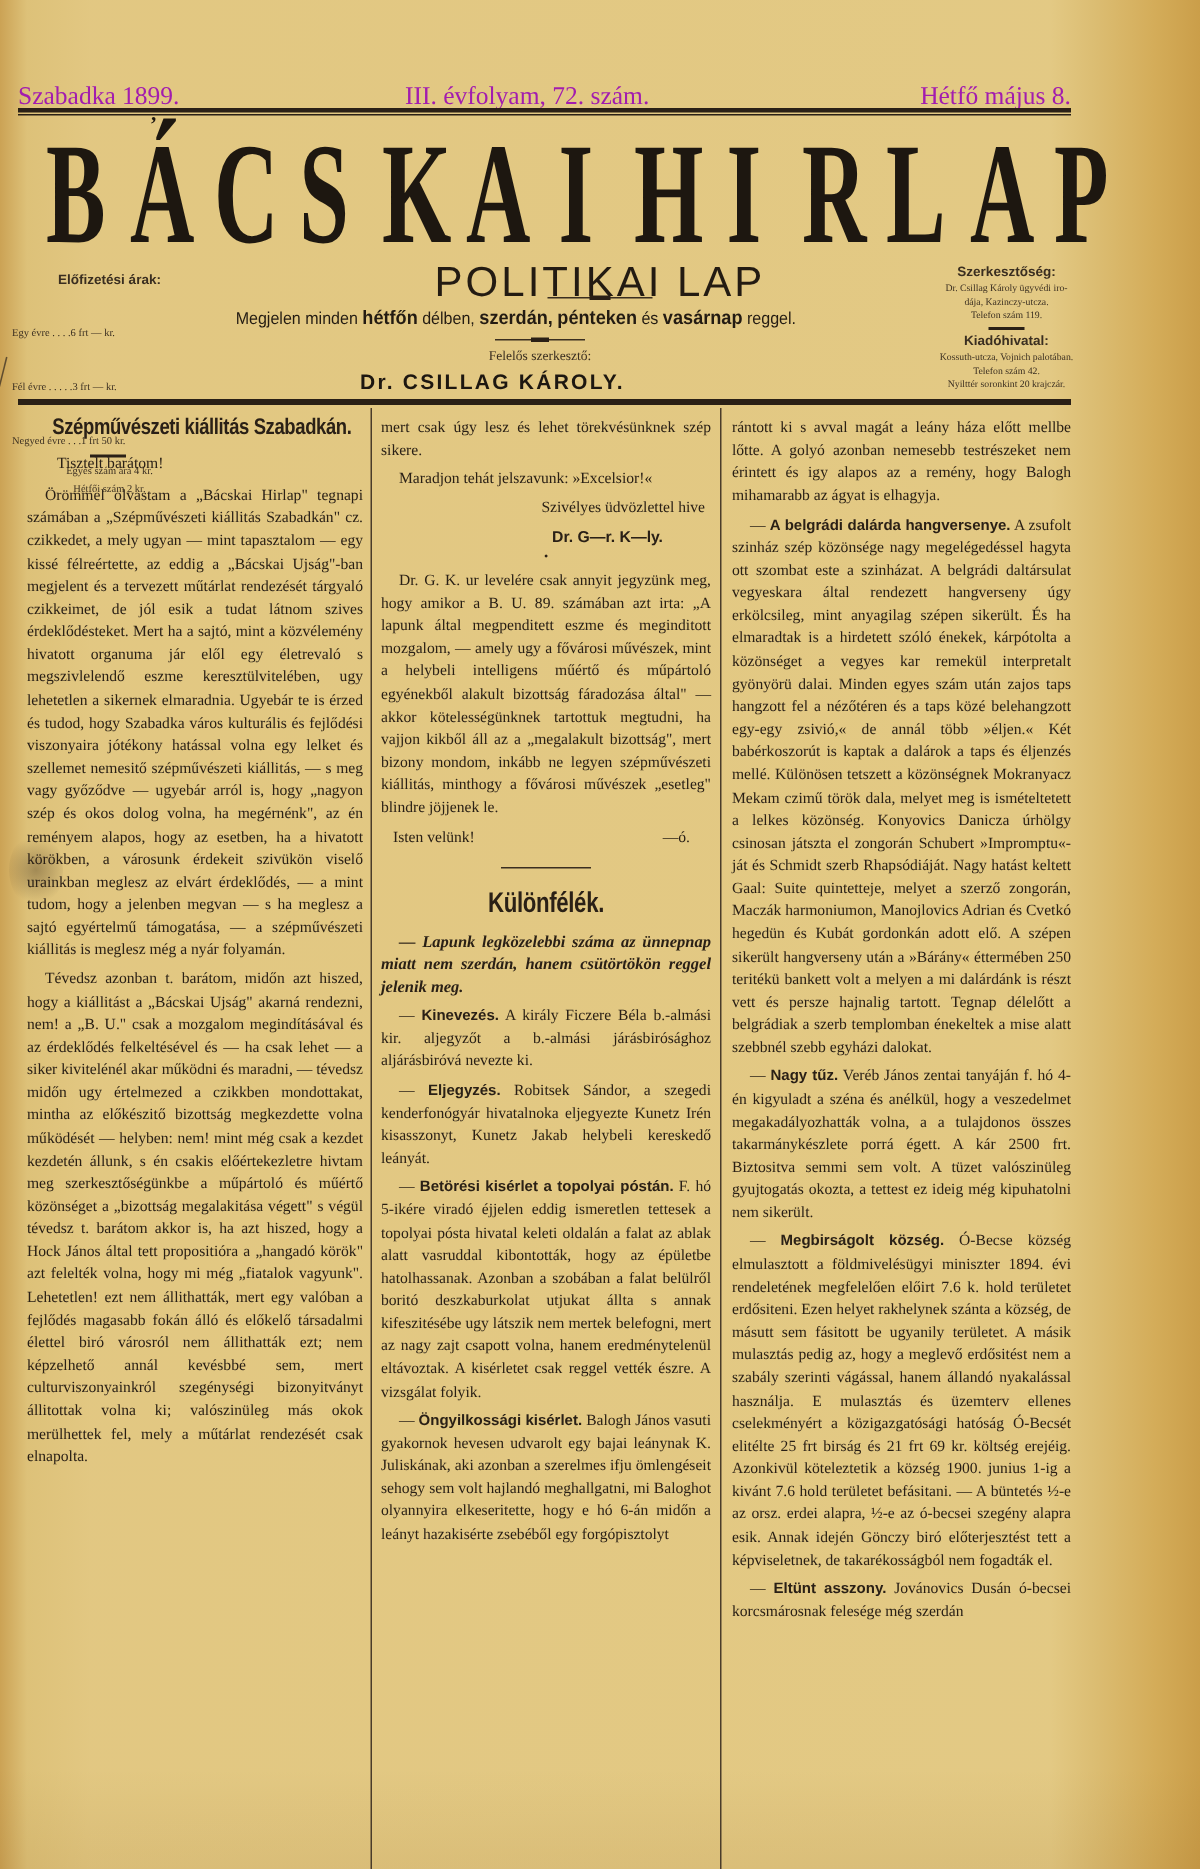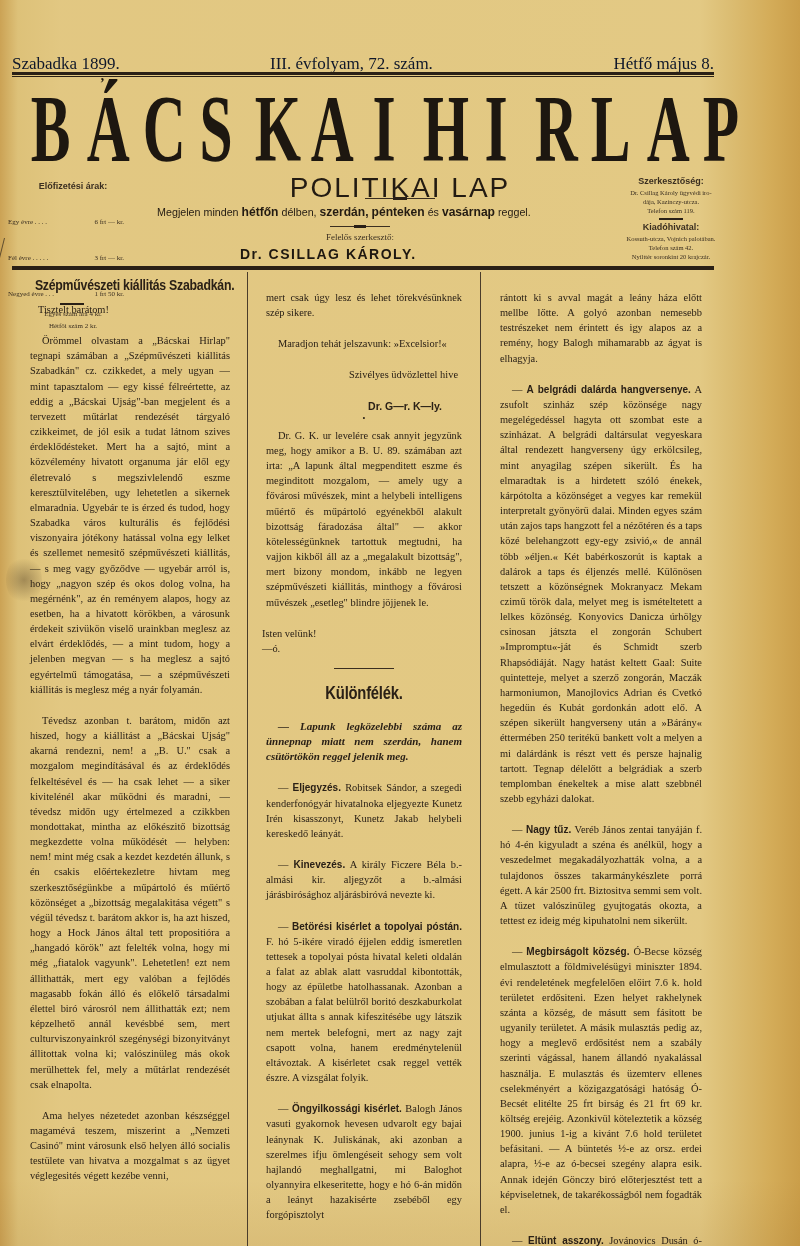--- a/index.html
+++ b/index.html
@@ -13,21 +13,21 @@
     color: #2a2016;
     font-family: "Liberation Serif", serif;
     position: relative;
   }
   .page { position: absolute; left: 0; top: 0; width: 800px; height: 1246px; }
 
   
   .dateline {
     position: absolute; left: 12px; top: 52px; width: 702px; height: 22px;
     display: flex; justify-content: space-between; align-items: flex-end;
-    font-family: "Liberation Serif", serif; font-size: 17px; color: #0f172a;
+    font-family: "Liberation Serif", serif; font-size: 17px; color: #a21caf;
   }
   .dateline .mid { position: absolute; left: 258px; bottom: 0; }
   .rule-thick { position: absolute; left: 12px; width: 702px; background: #2a2016; }
   .rule-top1 { top: 72px; height: 3px; }
   .rule-top2 { top: 76px; height: 1px; }
 
   
   .masthead {
     position: absolute; left: 20px; top: 88px; width: 680px; height: 82px;
     display: flex; justify-content: space-between; align-items: flex-end;
@@ -66,21 +66,21 @@
     font-family: "Liberation Sans", sans-serif; font-weight: 700; font-size: 14px; letter-spacing: 1.5px; color: #1d1710;
   }
 
   .box-left {
     position: absolute; left: 8px; top: 181px; width: 120px;
     font-size: 7px; color: #3a2e20; line-height: 10px;
   }
   .box-left .head {
     font-family: "Liberation Sans", sans-serif; font-weight: 700; font-size: 9px; text-align: center; margin-bottom: 3px; padding-left: 10px;
   }
-  .box-left .row { display: flex; justify-content: space-between; padding-right: 4px; margin-top: 26px; }
+  .box-left .row { display: flex; justify-content: flex-start; padding-right: 4px; margin-top: 26px; }
   .box-left .foot { text-align: center; margin-top: 2px; padding-left: 10px; }
   .box-left .mini-rule { width: 24px; height: 2px; background: #2a2016; margin: 4px auto 4px 52px; }
 
   .box-right {
     position: absolute; left: 608px; top: 176px; width: 126px; text-align: center;
     font-size: 6.5px; color: #3a2e20; line-height: 9px;
   }
   .box-right .head {
     font-family: "Liberation Sans", sans-serif; font-weight: 700; font-size: 9px; margin: 1px 0 2px;
   }
@@ -94,32 +94,32 @@
     font-family: "Liberation Serif", serif; font-size: 10.4px; line-height: 15.15px;
     color: #2a2016; text-align: justify; hyphens: manual;
   }
   .col1 { left: 14px; width: 232px; }
   .col2 { left: 250px; width: 228px; }
   .col3 { left: 484px; width: 234px; }
   .vrule { position: absolute; top: 272px; width: 1px; background: #4a3c2a; }
   .vr1 { left: 247px; height: 982px; }
   .vr2 { left: 480px; height: 982px; }
 
-  .col p { text-indent: 12px; margin: 16px; }
+  .col p { text-indent: 12px; margin: 4px; }
   .col p.gap { margin-top: 4px; }
   .col .article-title {
     font-family: "Liberation Sans", sans-serif; font-weight: 700; font-size: 15px;
     text-align: center; letter-spacing: -0.3px; transform: scaleX(0.82); margin: 2px 0 6px; line-height: 18px;
     white-space: nowrap;
   }
   .col .salute { text-indent: 24px; margin: 8px 0 6px; }
   .col .sign-line { text-align: right; text-indent: 0; padding-right: 4px; }
   .col .sign-name { text-align: right; font-family: "Liberation Sans", sans-serif; font-weight: 700; font-size: 10.5px; padding-right: 36px; }
   .col .dot { text-align: center; font-size: 8px; line-height: 10px; }
-  .col .end-line { display: flex; justify-content: space-between; padding-left: 12px; padding-right: 18px; flex-direction: column; }
+  .col .end-line { display: flex; justify-content: space-between; padding-left: 12px; padding-right: 18px; }
   .col .section-rule { width: 60px; height: 1px; background: #3a2e20; margin: 12px auto 14px; }
   .col .section-title {
     font-family: "Liberation Sans", sans-serif; font-weight: 700; font-size: 19px;
     text-align: center; transform: scaleX(0.78); letter-spacing: -0.3px; margin-bottom: 8px; line-height: 20px;
   }
   .col .notice { font-weight: 700; font-style: italic; font-size: 11px; }
   .col .kw { font-family: "Liberation Sans", sans-serif; font-weight: 700; font-size: 10px; }
 
   .edge-line { position: absolute; left: 4px; top: 238px; width: 1px; height: 110px; background: #3b2f22; transform: rotate(14deg); transform-origin: top; opacity: 0.75; }
   .stain { position: absolute; left: 6px; top: 555px; width: 36px; height: 50px; border-radius: 50%; background: radial-gradient(circle, rgba(90,70,40,0.45), rgba(90,70,40,0) 70%); }
@@ -217,39 +217,38 @@
   <div class="rule-thick rule-mid1"></div>
 
   <div class="vrule vr1"></div>
   <div class="vrule vr2"></div>
 
   <div class="col col1">
     <div class="article-title">Szépművészeti kiállitás Szabadkán.</div>
     <p class="salute">Tisztelt barátom!</p>
     <p>Örömmel olvastam a „Bácskai Hirlap" tegnapi számában a „Szépművészeti kiállitás Szabadkán" cz. czikkedet, a mely ugyan — mint tapasztalom — egy kissé félreértette, az eddig a „Bácskai Ujság"-ban megjelent és a tervezett műtárlat rendezését tárgyaló czikkeimet, de jól esik a tudat látnom szives érdeklődésteket. Mert ha a sajtó, mint a közvélemény hivatott organuma jár elől egy életrevaló s megszivlelendő eszme keresztülvitelében, ugy lehetetlen a sikernek elmaradnia. Ugyebár te is érzed és tudod, hogy Szabadka város kulturális és fejlődési viszonyaira jótékony hatással volna egy lelket és szellemet nemesitő szépművészeti kiállitás, — s meg vagy győződve — ugyebár arról is, hogy „nagyon szép és okos dolog volna, ha megérnénk", az én reményem alapos, hogy az esetben, ha a hivatott körökben, a városunk érdekeit szivükön viselő urainkban meglesz az elvárt érdeklődés, — a mint tudom, hogy a jelenben megvan — s ha meglesz a sajtó egyértelmű támogatása, — a szépművészeti kiállitás is meglesz még a nyár folyamán.</p>
     <p class="gap">Tévedsz azonban t. barátom, midőn azt hiszed, hogy a kiállitást a „Bácskai Ujság" akarná rendezni, nem! a „B. U." csak a mozgalom megindításával és az érdeklődés felkeltésével és — ha csak lehet — a siker kivitelénél akar működni és maradni, — tévedsz midőn ugy értelmezed a czikkben mondottakat, mintha az előkészitő bizottság megkezdette volna működését — helyben: nem! mint még csak a kezdet kezdetén állunk, s én csakis előértekezletre hivtam meg szerkesztőségünkbe a műpártoló és műértő közönséget a „bizottság megalakitása végett" s végül tévedsz t. barátom akkor is, ha azt hiszed, hogy a Hock János által tett propositióra a „hangadó körök" azt felelték volna, hogy mi még „fiatalok vagyunk". Lehetetlen! ezt nem állithatták, mert egy valóban a fejlődés magasabb fokán álló és előkelő társadalmi élettel biró városról nem állithatták ezt; nem képzelhető annál kevésbbé sem, mert culturviszonyainkról szegénységi bizonyitványt állitottak volna ki; valószinüleg más okok merülhettek fel, mely a műtárlat rendezését csak elnapolta.</p>
-    <p class="gap">Ama helyes nézetedet azonban készséggel magamévá teszem, miszerint a „Nemzeti Casinó" mint városunk első helyen álló socialis testülete van hivatva a mozgalmat s az ügyet véglegesités végett kezébe venni,</p>
   </div>
 
   <div class="col col2">
     <p style="text-indent:0">mert csak úgy lesz és lehet törekvésünknek szép sikere.</p>
     <p>Maradjon tehát jelszavunk: »Excelsior!«</p>
     <p class="sign-line">Szivélyes üdvözlettel hive</p>
     <div class="sign-name">Dr. G—r. K—ly.</div>
     <div class="dot">•</div>
     <p class="gap">Dr. G. K. ur levelére csak annyit jegyzünk meg, hogy amikor a B. U. 89. számában azt irta: „A lapunk által megpenditett eszme és meginditott mozgalom, — amely ugy a fővárosi művészek, mint a helybeli intelligens műértő és műpártoló egyénekből alakult bizottság fáradozása által" — akkor kötelességünknek tartottuk megtudni, ha vajjon kikből áll az a „megalakult bizottság", mert bizony mondom, inkább ne legyen szépművészeti kiállitás, minthogy a fővárosi művészek „esetleg" blindre jöjjenek le.</p>
     <div class="end-line">
       <span>Isten velünk!</span>
       <span>—ó.</span>
     </div>
     <div class="section-rule"></div>
     <div class="section-title">Különfélék.</div>
     <p class="notice">— Lapunk legközelebbi száma az ünnepnap miatt nem szerdán, hanem csütörtökön reggel jelenik meg.</p>
+    <p>— <span class="kw">Kinevezés.</span> <span>A király Ficzere Béla b.-almási kir. aljegyzőt a b.-almási járásbirósághoz aljárásbiróvá nevezte ki.</span></p>
     <p>— <span class="kw">Eljegyzés.</span> <span>Robitsek Sándor, a szegedi kenderfonógyár hivatalnoka eljegyezte Kunetz Irén kisasszonyt, Kunetz Jakab helybeli kereskedő leányát.</span></p>
-    <p>— <span class="kw">Kinevezés.</span> <span>A király Ficzere Béla b.-almási kir. aljegyzőt a b.-almási járásbirósághoz aljárásbiróvá nevezte ki.</span></p>
     <p>— <span class="kw">Betörési kisérlet a topolyai póstán.</span> <span>F. hó 5-ikére viradó éjjelen eddig ismeretlen tettesek a topolyai pósta hivatal keleti oldalán a falat az ablak alatt vasruddal kibontották, hogy az épületbe hatolhassanak. Azonban a szobában a falat belülről boritó deszkaburkolat utjukat állta s annak kifeszitésébe ugy látszik nem mertek belefogni, mert az nagy zajt csapott volna, hanem eredménytelenül eltávoztak. A kisérletet csak reggel vették észre. A vizsgálat folyik.</span></p>
     <p>— <span class="kw">Öngyilkossági kisérlet.</span> <span id="item3">Balogh János vasuti gyakornok hevesen udvarolt egy bajai leánynak K. Juliskának, aki azonban a szerelmes ifju ömlengéseit sehogy sem volt hajlandó meghallgatni, mi Baloghot olyannyira elkeseritette, hogy e hó 6-án midőn a leányt hazakisérte zsebéből egy forgópisztolyt</span></p>
   </div>
 
   <div class="col col3">
     <p style="text-indent:0" id="col3-cont">rántott ki s avval magát a leány háza előtt mellbe lőtte. A golyó azonban nemesebb testrészeket nem érintett és igy alapos az a remény, hogy Balogh mihamarabb az ágyat is elhagyja.</p>
     <p class="gap">— <span class="kw">A belgrádi dalárda hangversenye.</span> <span>A zsufolt szinház szép közönsége nagy megelégedéssel hagyta ott szombat este a szinházat. A belgrádi daltársulat vegyeskara által rendezett hangverseny úgy erkölcsileg, mint anyagilag szépen sikerült. És ha elmaradtak is a hirdetett szóló énekek, kárpótolta a közönséget a vegyes kar remekül interpretalt gyönyörü dalai. Minden egyes szám után zajos taps hangzott fel a nézőtéren és a taps közé belehangzott egy-egy zsivió,« de annál több »éljen.« Két babérkoszorút is kaptak a dalárok a taps és éljenzés mellé. Különösen tetszett a közönségnek Mokranyacz Mekam czimű török dala, melyet meg is ismételtetett a lelkes közönség. Konyovics Danicza úrhölgy csinosan játszta el zongorán Schubert »Impromptu«-ját és Schmidt szerb Rhapsódiáját. Nagy hatást keltett Gaal: Suite quintetteje, melyet a szerző zongorán, Maczák harmoniumon, Manojlovics Adrian és Cvetkó hegedün és Kubát gordonkán adott elő. A szépen sikerült hangverseny után a »Bárány« éttermében 250 teritékü bankett volt a melyen a mi dalárdánk is részt vett és persze hajnalig tartott. Tegnap délelőtt a belgrádiak a szerb templomban énekeltek a mise alatt szebbnél szebb egyházi dalokat.</span></p>
     <p class="gap">— <span class="kw">Nagy tűz.</span> <span>Veréb János zentai tanyáján f. hó 4-én kigyuladt a széna és anélkül, hogy a veszedelmet megakadályozhatták volna, a a tulajdonos összes takarmánykészlete porrá égett. A kár 2500 frt. Biztositva semmi sem volt. A tüzet valószinüleg gyujtogatás okozta, a tettest ez ideig még kipuhatolni nem sikerült.</span></p>
     <p class="gap">— <span class="kw">Megbirságolt község.</span> <span>Ó-Becse község elmulasztott a földmivelésügyi miniszter 1894. évi rendeletének megfelelően előirt 7.6 k. hold területet erdősiteni. Ezen helyet rakhelynek szánta a község, de másutt sem fásitott be ugyanily területet. A másik mulasztás pedig az, hogy a meglevő erdősitést nem a szabály szerinti vágással, hanem állandó nyakalással használja. E mulasztás és üzemterv ellenes cselekményért a közigazgatósági hatóság Ó-Becsét elitélte 25 frt birság és 21 frt 69 kr. költség erejéig. Azonkivül köteleztetik a község 1900. junius 1-ig a kivánt 7.6 hold területet befásitani. — A büntetés ½-e az orsz. erdei alapra, ½-e az ó-becsei szegény alapra esik. Annak idején Gönczy biró előterjesztést tett a képviseletnek, de takarékosságból nem fogadták el.</span></p>
     <p>— <span class="kw">Eltünt asszony.</span> <span>Jovánovics Dusán ó-becsei korcsmárosnak felesége még szerdán</span></p>

